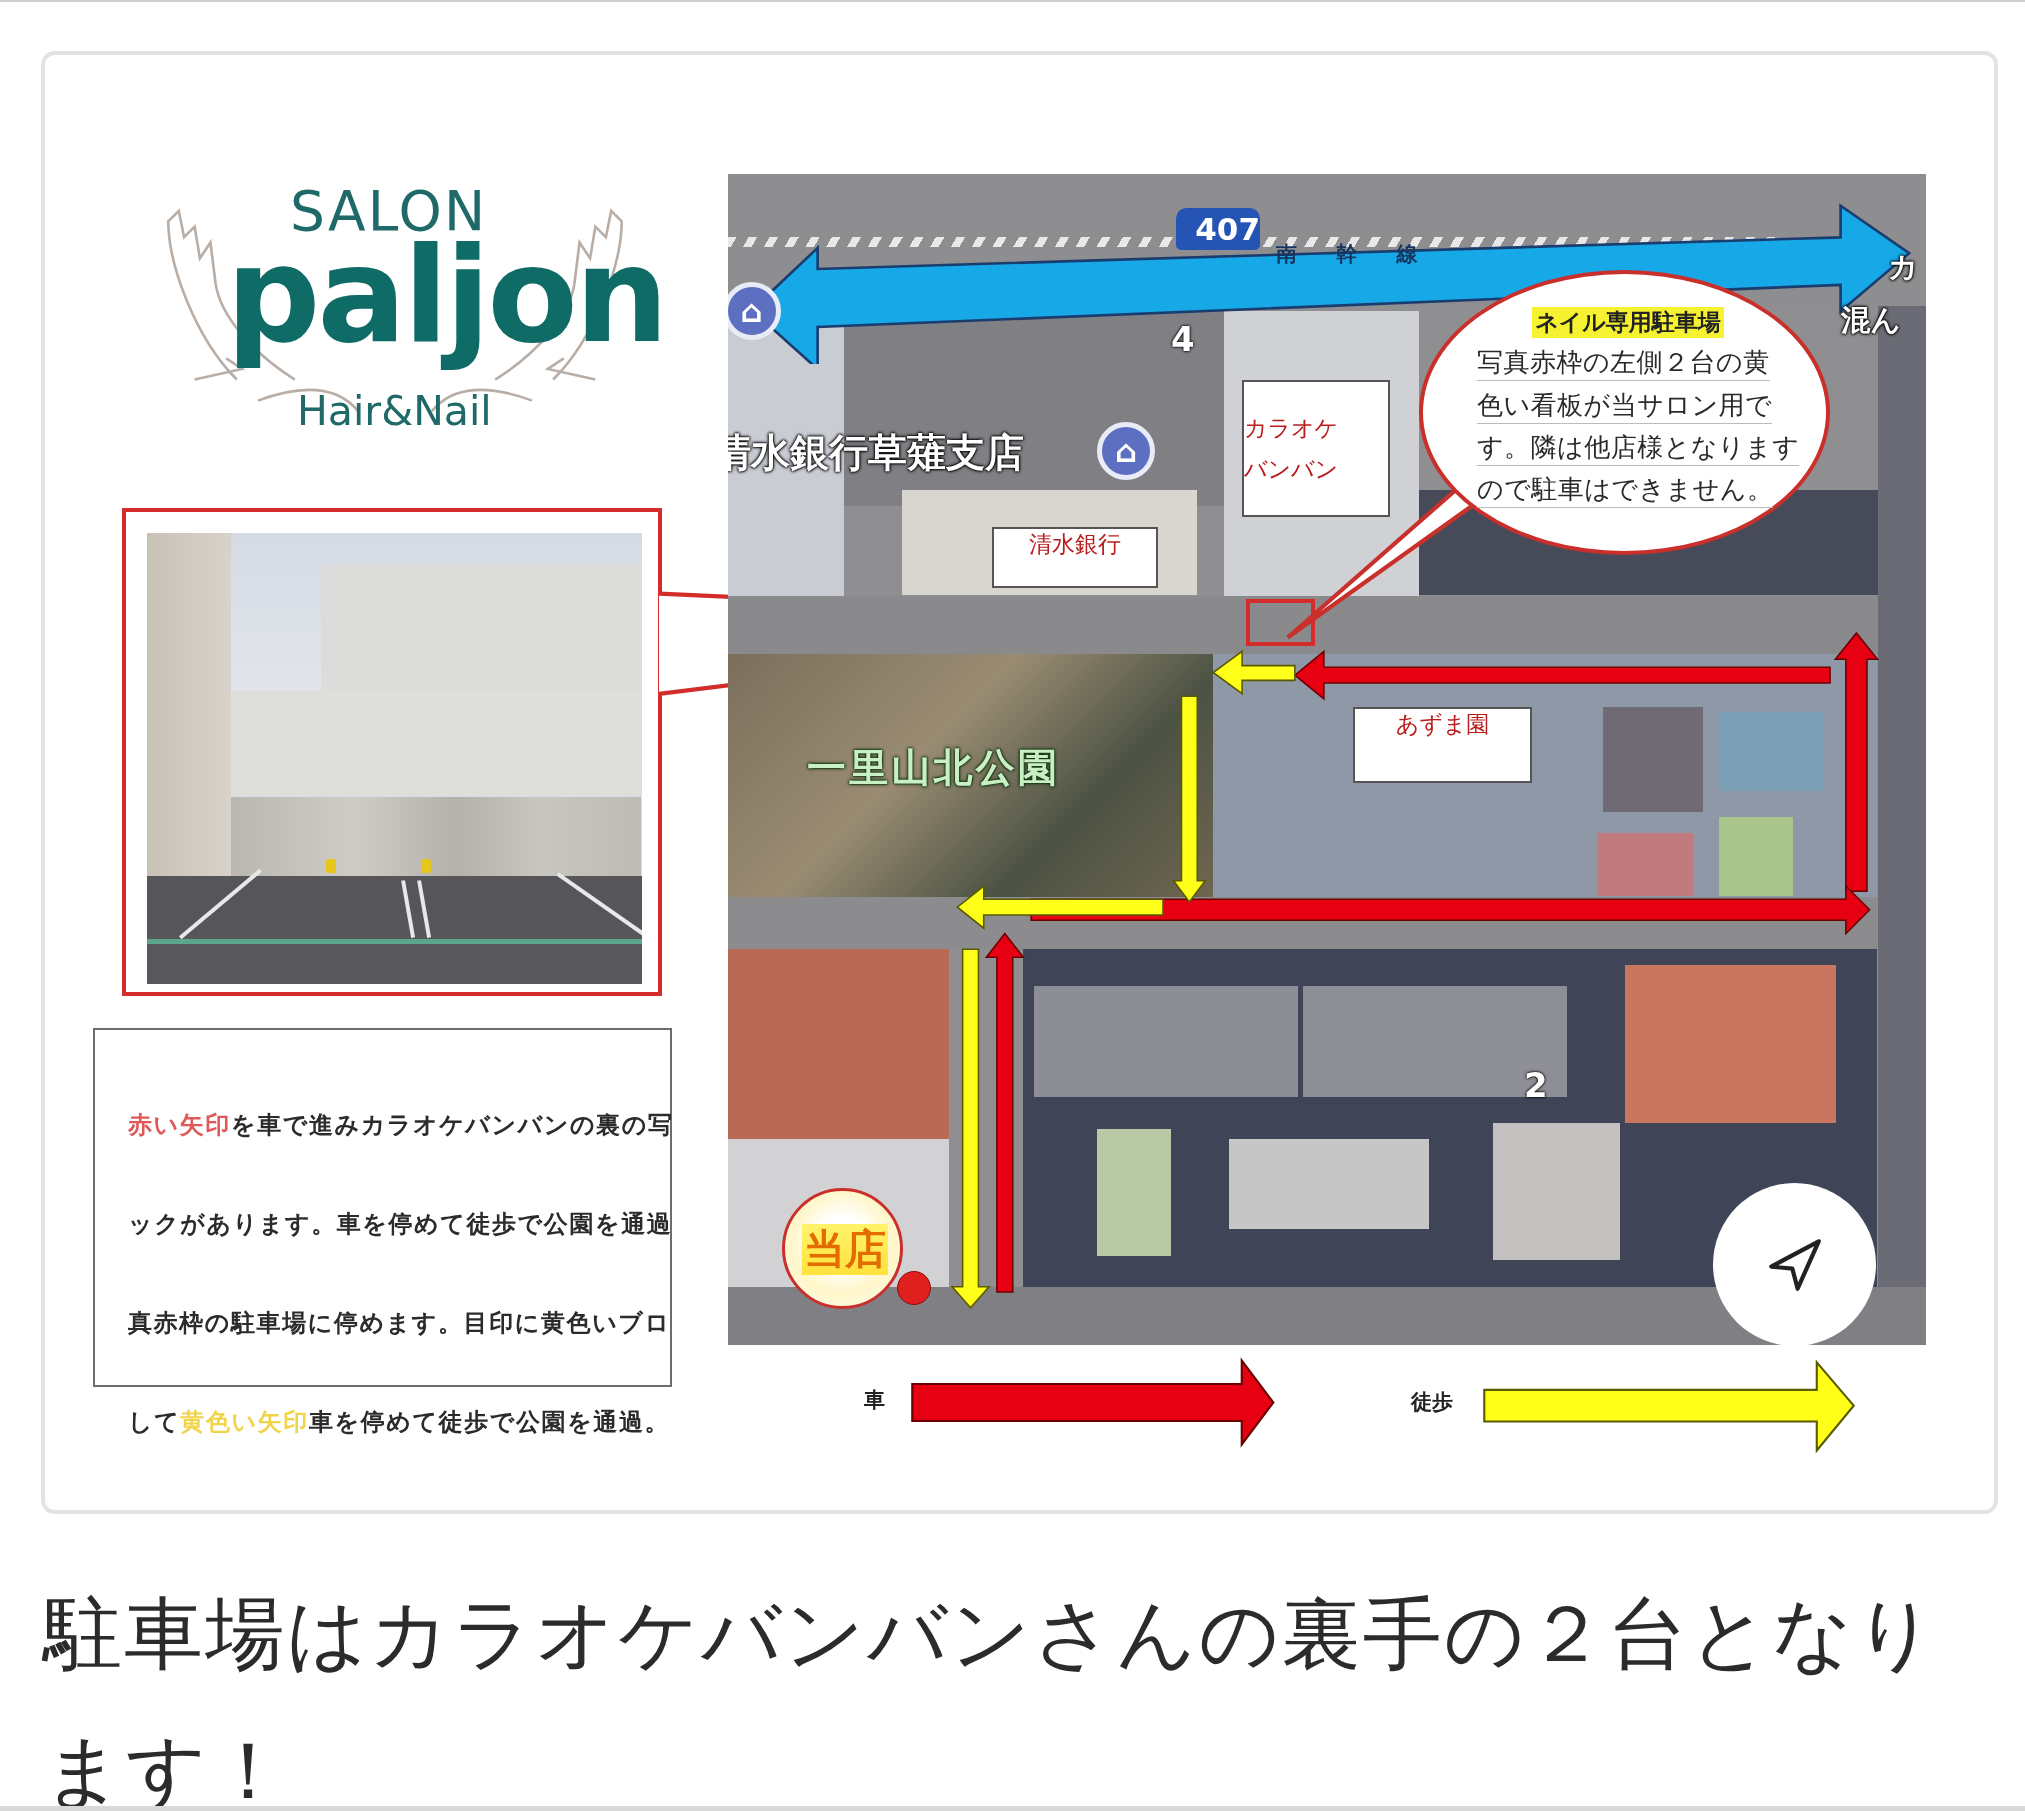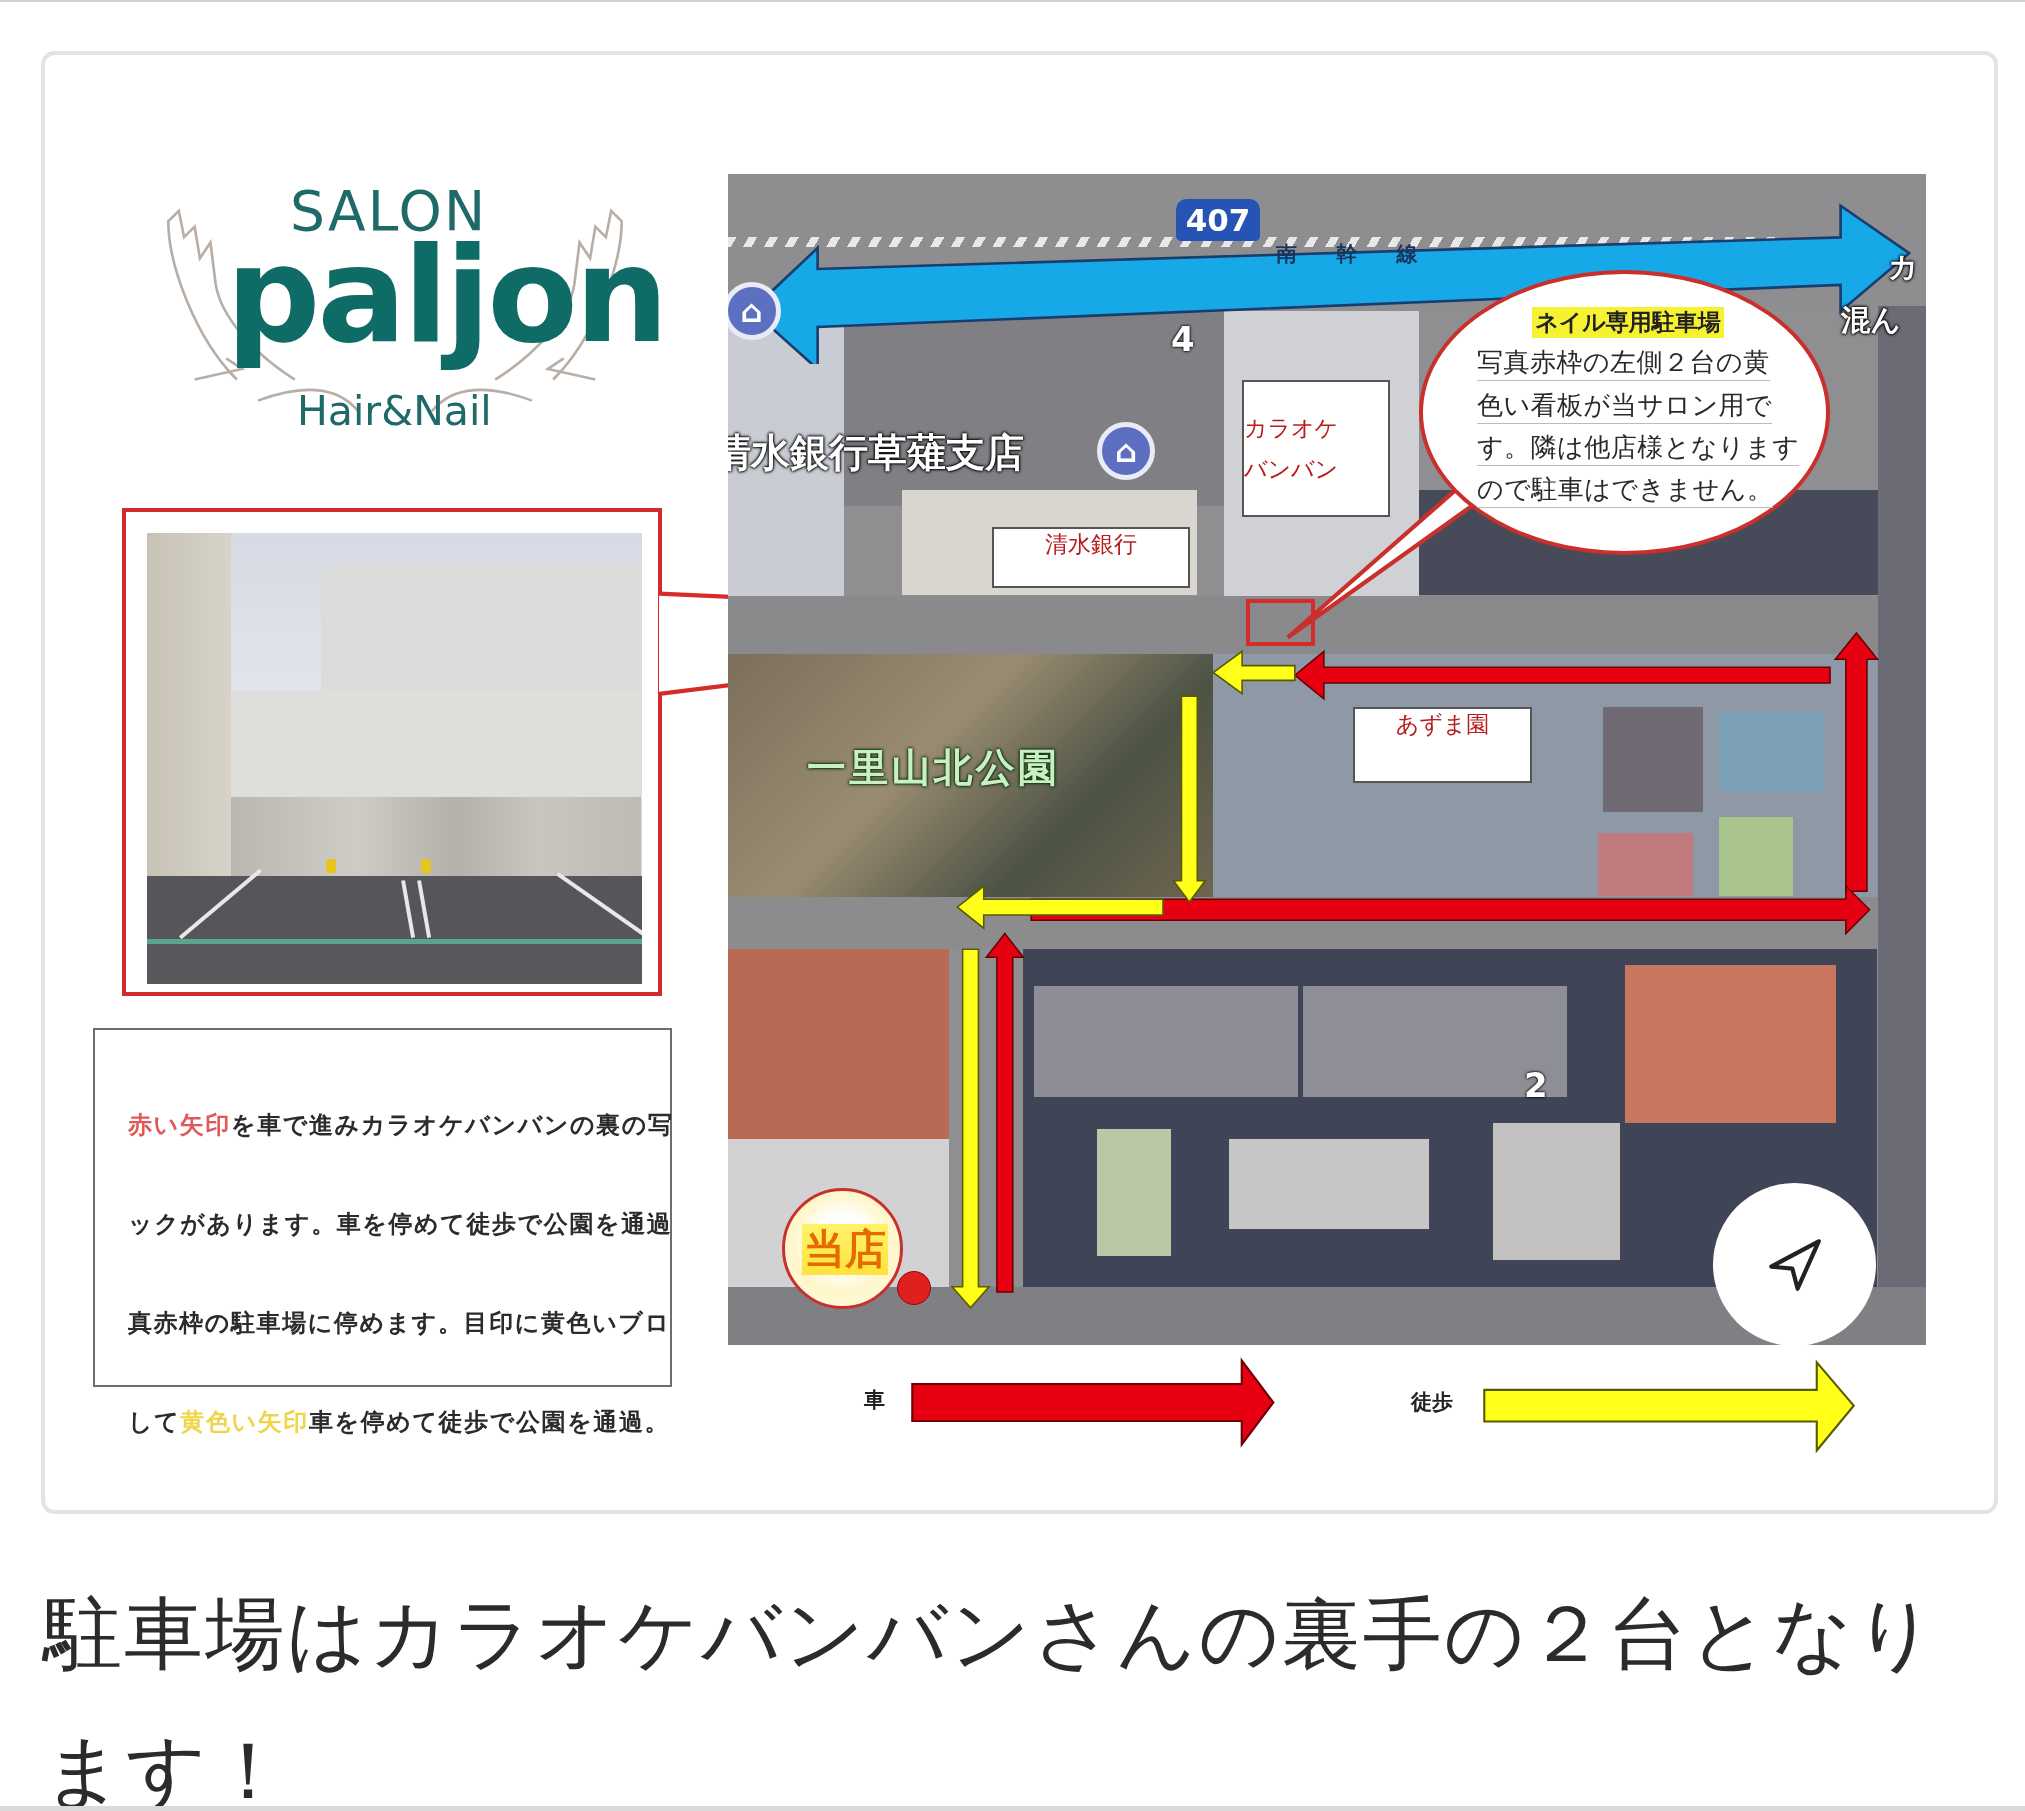--- a/index.html
+++ b/index.html
@@ -64,22 +64,22 @@
   .lbl-box { position: absolute; background: #fff; border: 2.1px solid #555; box-sizing: border-box;
     display: flex; align-items: flex-start; justify-content: center; text-align: center;
     font-family: "DejaVu Serif", serif; color: #b91c1c; }
   .poi { position: absolute; width: 58px; height: 58px; border-radius: 50%; background: #5c6fc0;
     border: 5.3px solid #e9ecf7; box-sizing: border-box; display: flex; align-items: center; justify-content: center;
     color: #fff; font-size: 31px; font-weight: bold; }
   .map-text-white { position: absolute; color: #fff; font-weight: bold;
     text-shadow: 0 0 3.2px #000, 0 0 3.2px #000, 0 0 2.1px #000; }
   .park-name { position: absolute; left: 79px; top: 567px; font-size: 39px; color: #c9f0c3; font-weight: bold;
     text-shadow: 0 0 3.2px #0d3311, 0 0 3.2px #0d3311, 0 0 2.1px #0d3311; letter-spacing: 3.2px; }
-  .shield-407 { position: absolute; left: 448px; top: 25px; width: 84px; height: 42px; background: #2554b5;
-    border-radius: 10.5px 10.5px 5.3px 5.3px; color: #fff; font-size: 31px; font-weight: bold; text-align: center; line-height: 42px; }
+  .shield-407 { position: absolute; left: 448px; top: 34px; width: 84px; height: 42px; background: #2554b5;
+    border-radius: 10.5px 10.5px 5.3px 5.3px; color: #fff; font-size: 31px; font-weight: bold; text-align: right; line-height: 42px; }
 
   .bubble { position: absolute; left: 691px; top: 96px; width: 411px; height: 285px;
     border-radius: 50%; background: #fff; border: 4.7px solid #c9302c; box-sizing: border-box; }
   .bubble-title { position: absolute; left: 804px; top: 133px; font-size: 23px; font-weight: bold; color: #222;
     background: #f6f232; padding: 0 3.2px; }
   .bubble-line { position: absolute; left: 749px; font-size: 26px; color: #2a2a2a; border-bottom: 1.6px solid #bbb;
     white-space: nowrap; letter-spacing: 0.5px; }
 
   .shop-bubble { position: absolute; left: 54px; top: 1014px; width: 121px; height: 121px; border-radius: 50%;
     background: radial-gradient(circle at 50% 45%, #ffffff 30%, #fff6c8 60%, #fff); border: 3.7px solid #c9302c; box-sizing: border-box; }
@@ -205,21 +205,21 @@
   <div class="map-text-white" style="left:-16px;top:252px;font-size:39px;">清水銀行草薙支店</div>
   <div class="num-label" style="left:443px;top:145px;">4</div>
   <div class="num-label" style="left:796px;top:891px;">2</div>
   <div class="map-text-white" style="left:1160px;top:74px;font-size:29.5px;">カ</div>
   <div class="map-text-white" style="left:1113px;top:127px;font-size:29.5px;">混ん</div>
 
   <div class="lbl-box" style="left:514px;top:206px;width:148px;height:137px;font-size:23px;line-height:41px;flex-direction:column;">
     <span>カラオケ</span>
       <span>バンバン</span>
   </div>
-  <div class="lbl-box" style="left:264px;top:353px;width:198px;height:61px;font-size:23px;">清水銀行</div>
+  <div class="lbl-box" style="left:264px;top:353px;width:166px;height:61px;font-size:23px;">清水銀行</div>
   <div class="lbl-box" style="left:625px;top:533px;width:179px;height:76px;font-size:23px;">あずま園</div>
 
   <div class="park-name">一里山北公園</div>
 
   <div style="position:absolute;left:518px;top:425px;width:69px;height:47px;border:4.2px solid #d42b2b;box-sizing:border-box;"></div>
 
   <svg style="position:absolute;left:0;top:0;" width="1198" height="1171" viewBox="0 0 2272 2220">
     <g stroke="#6b0000" stroke-width="3" fill="#e60012">
 
       <polygon points="2120,1360 2120,920 2100,920 2140,870 2180,920 2160,920 2160,1360"></polygon>

